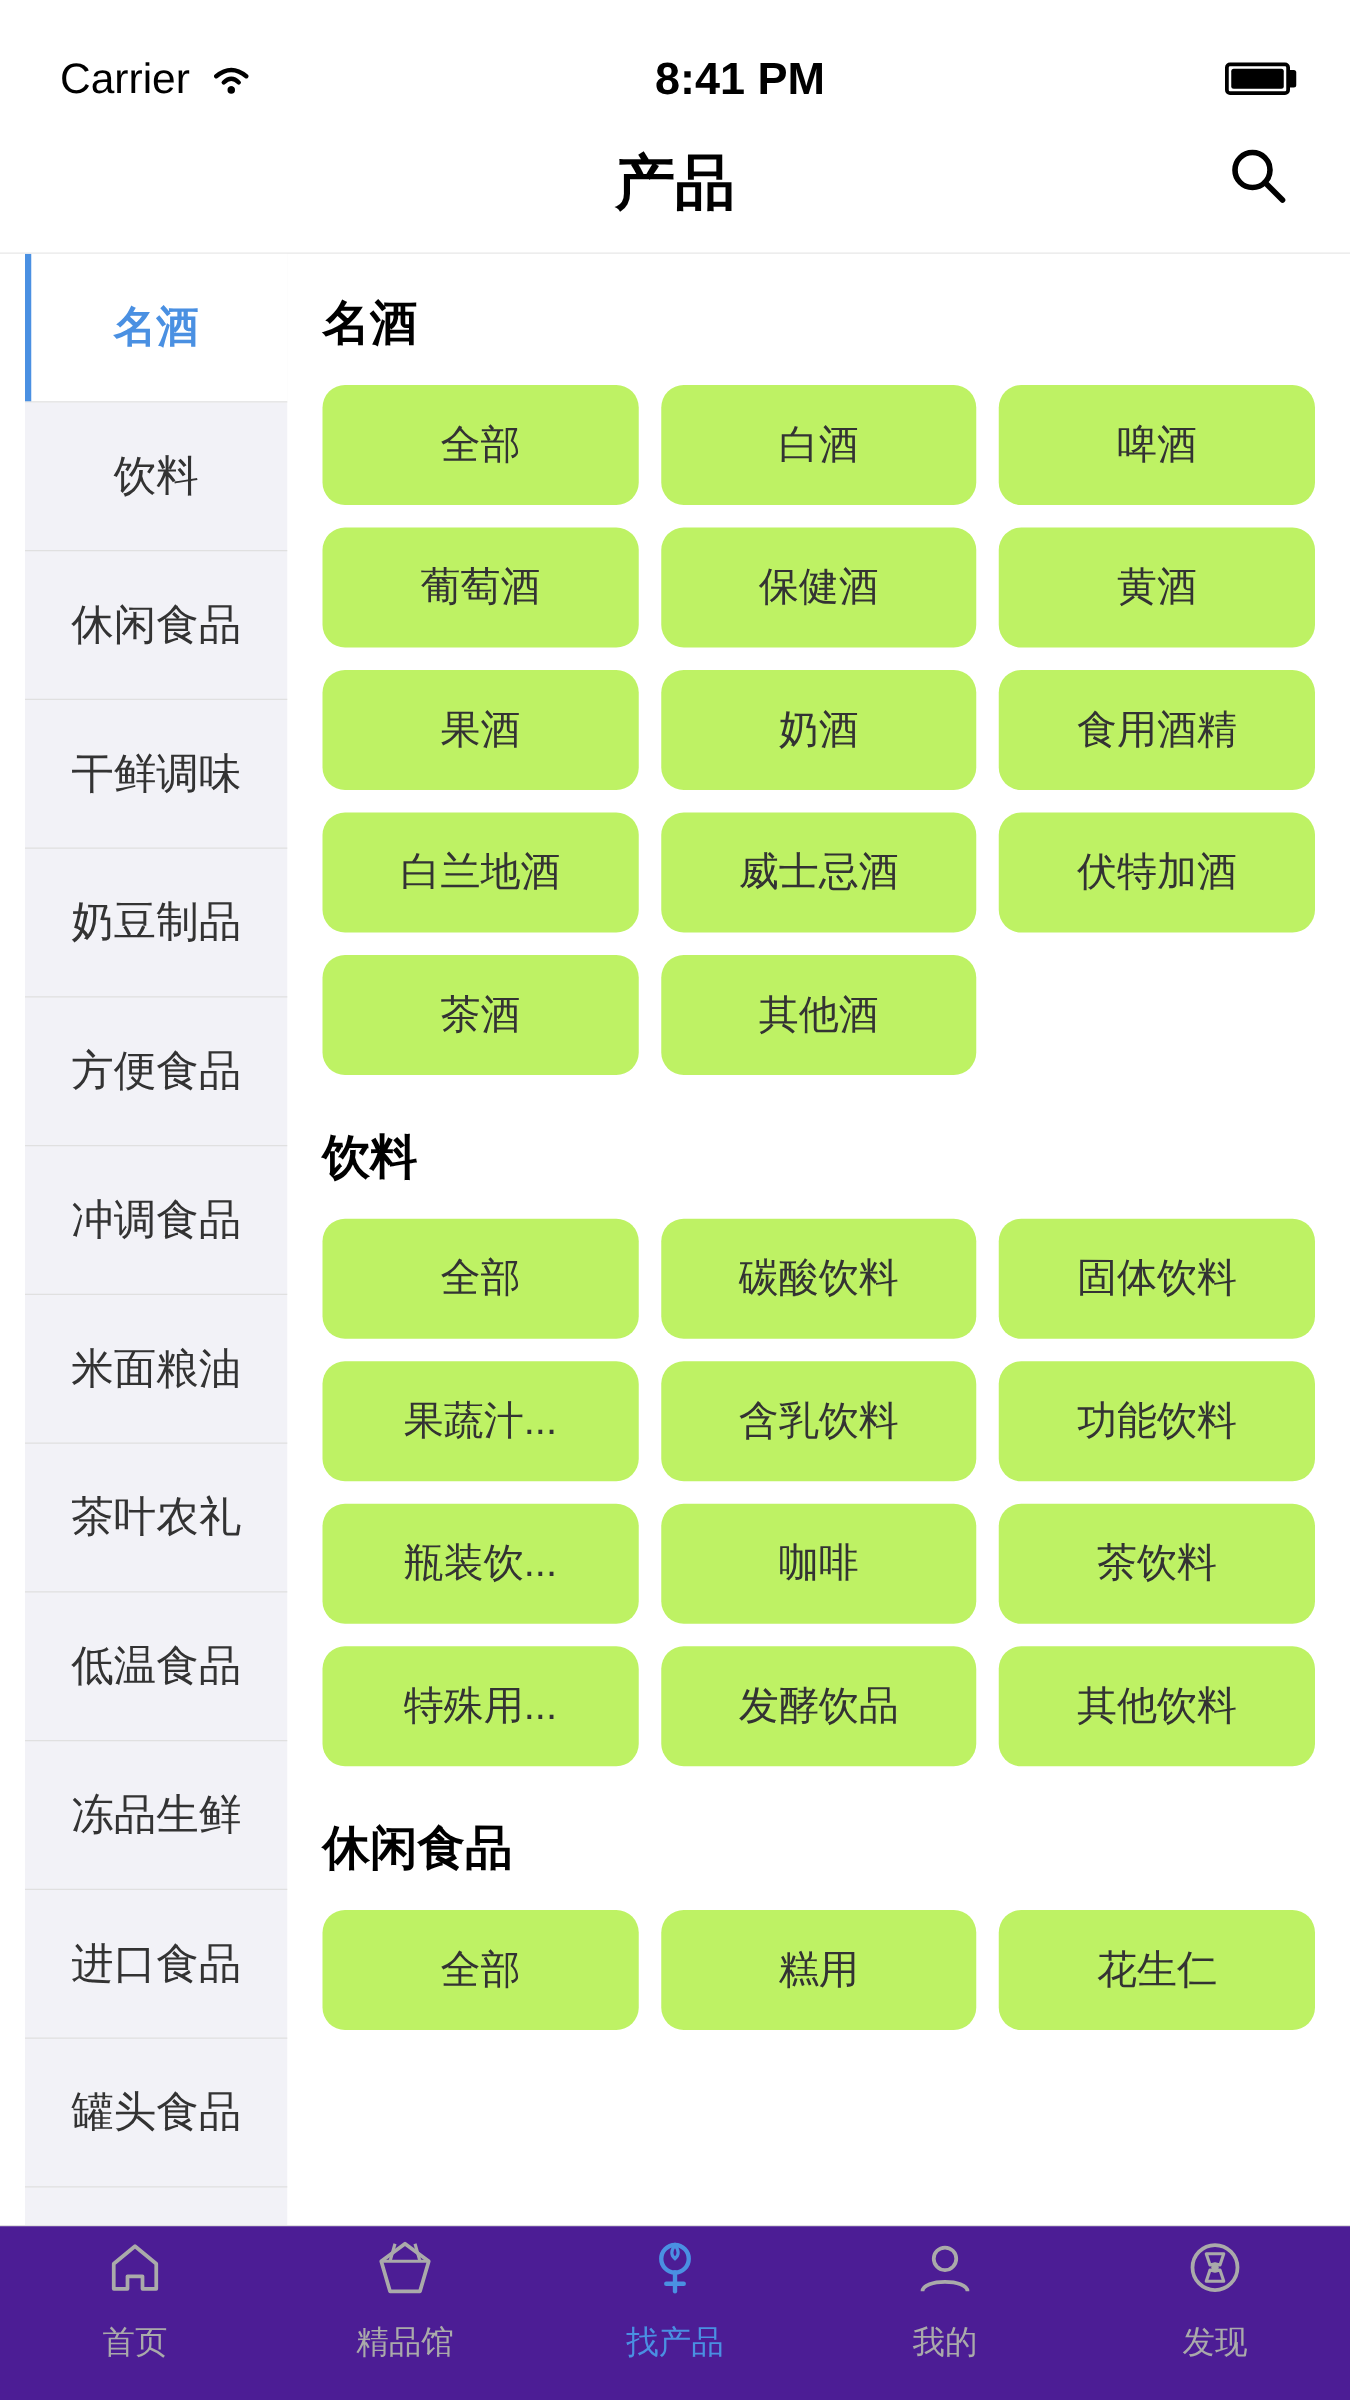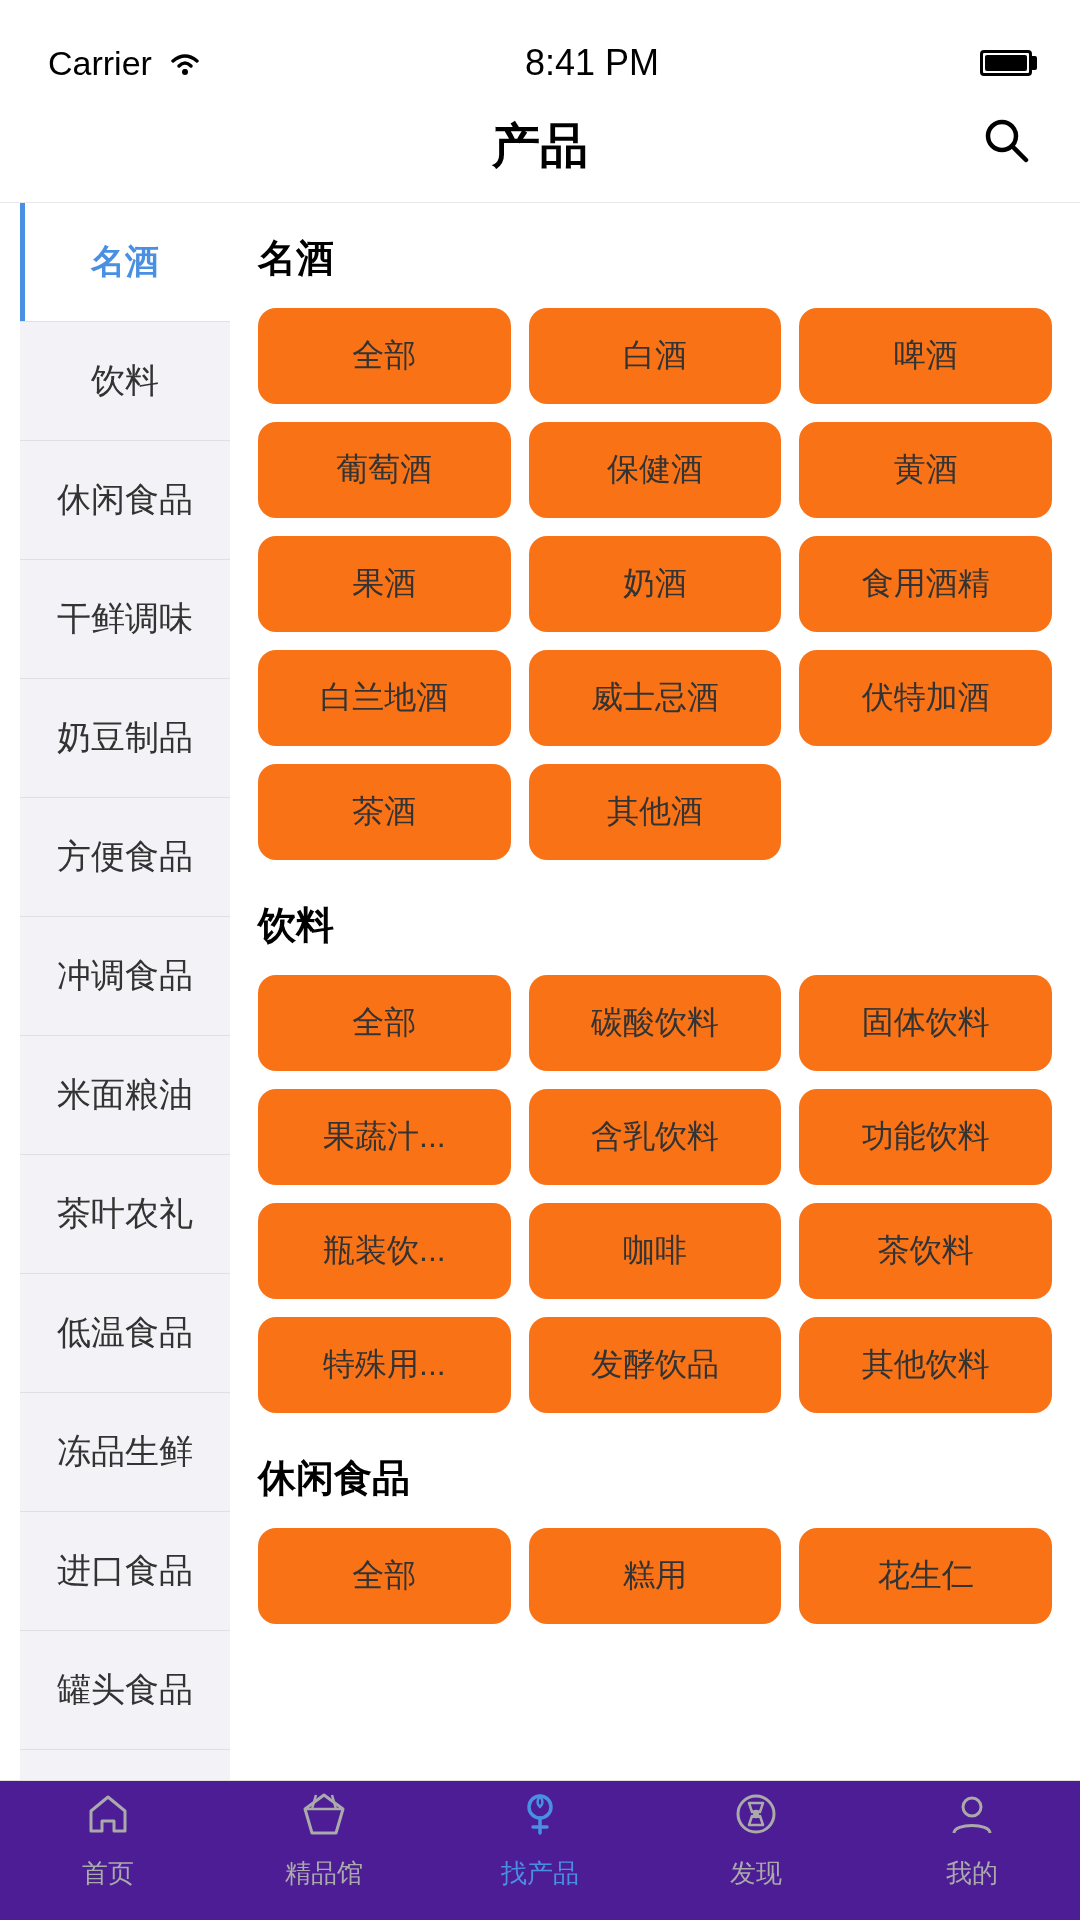--- a/index.html
+++ b/index.html
@@ -16,21 +16,21 @@
     .status-bar {
       display: flex;
       justify-content: space-between;
       align-items: center;
       padding: 18px 48px 10px;
       font-size: 34px;
       font-weight: 500;
       margin-top: 24px;
     }
     .status-left { display: flex; align-items: center; gap: 14px; }
-    .status-time { font-size: 36px; font-weight: 400; text-align: center; }
+    .status-time { font-size: 36px; font-weight: 700; text-align: center; }
     .status-right { display: flex; align-items: center; }
 
     
     .header {
       display: flex;
       justify-content: center;
       align-items: center;
       padding: 20px 48px 24px;
       position: relative;
       border-bottom: 1px solid #e8e8e8;
@@ -103,21 +103,21 @@
       font-weight: 700;
       color: #000;
       margin-bottom: 24px;
     }
     .tags-grid {
       display: grid;
       grid-template-columns: repeat(3, 1fr);
       gap: 18px;
     }
     .tag-btn {
-      background: #f97316;
+      background: #bef264;
       border: none;
       border-radius: 18px;
       padding: 26px 10px;
       font-size: 32px;
       color: #333;
       text-align: center;
       cursor: pointer;
       display: flex;
       align-items: center;
       justify-content: center;
@@ -318,32 +318,32 @@
         <line x1="23" y1="27" x2="23" y2="42" stroke="#4a90e2" stroke-width="3.5" stroke-linecap="round"></line>
         <line x1="16" y1="36" x2="30" y2="36" stroke="#4a90e2" stroke-width="3.5" stroke-linecap="round"></line>
       </svg>
     </span>
     <span class="tab-label active">找产品</span>
   </div>
 
   <div class="tab-item">
     <span class="tab-icon">
       <svg width="46" height="46" viewBox="0 0 46 46" fill="none">
+        <circle cx="23" cy="16" r="9" stroke="#aaa" stroke-width="3" fill="none"></circle>
+        <path d="M5 42 C5 32 41 32 41 42" stroke="#aaa" stroke-width="3" fill="none"></path>
+      </svg>
+    </span>
+    <span class="tab-label">我的</span>
+  </div>
+
+  <div class="tab-item">
+    <span class="tab-icon">
+      <svg width="46" height="46" viewBox="0 0 46 46" fill="none">
         <circle cx="23" cy="23" r="18" stroke="#aaa" stroke-width="3" fill="none"></circle>
         <circle cx="23" cy="23" r="3" fill="#aaa"></circle>
         <path d="M16 12 L19 21 L23 20 L27 21 L30 12 Z" stroke="#aaa" stroke-width="2.5" fill="none" stroke-linejoin="round"></path>
         <path d="M30 34 L27 25 L23 26 L19 25 L16 34 Z" stroke="#aaa" stroke-width="2.5" fill="none" stroke-linejoin="round"></path>
       </svg>
     </span>
     <span class="tab-label">发现</span>
   </div>
 
-  <div class="tab-item">
-    <span class="tab-icon">
-      <svg width="46" height="46" viewBox="0 0 46 46" fill="none">
-        <circle cx="23" cy="16" r="9" stroke="#aaa" stroke-width="3" fill="none"></circle>
-        <path d="M5 42 C5 32 41 32 41 42" stroke="#aaa" stroke-width="3" fill="none"></path>
-      </svg>
-    </span>
-    <span class="tab-label">我的</span>
-  </div>
-
 </div>
 
 </body></html>

